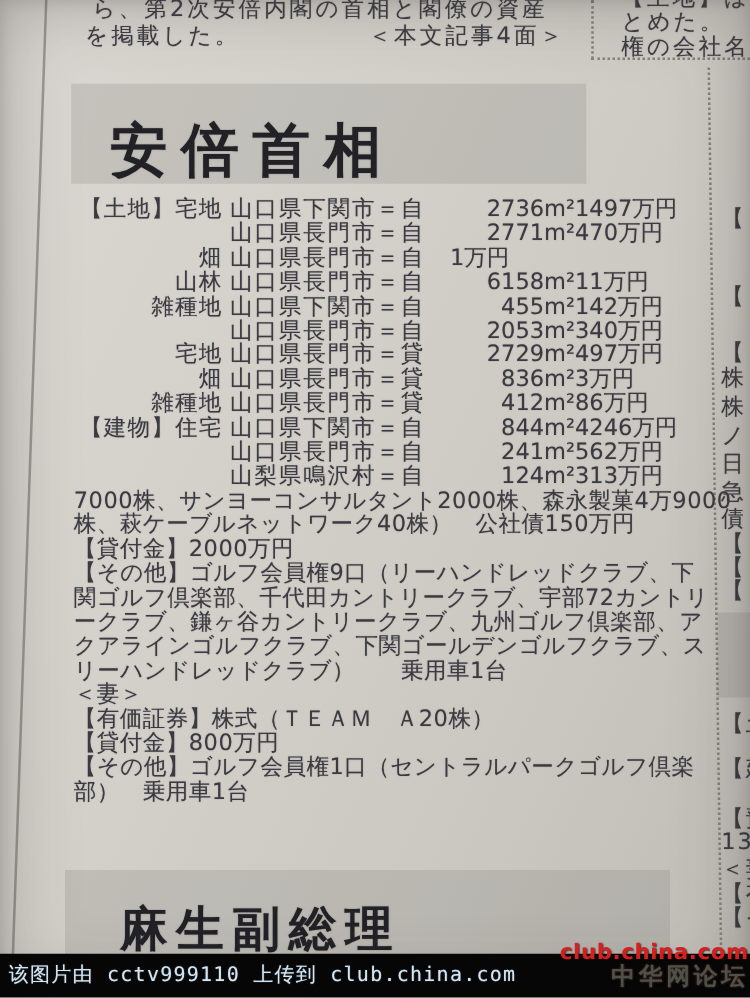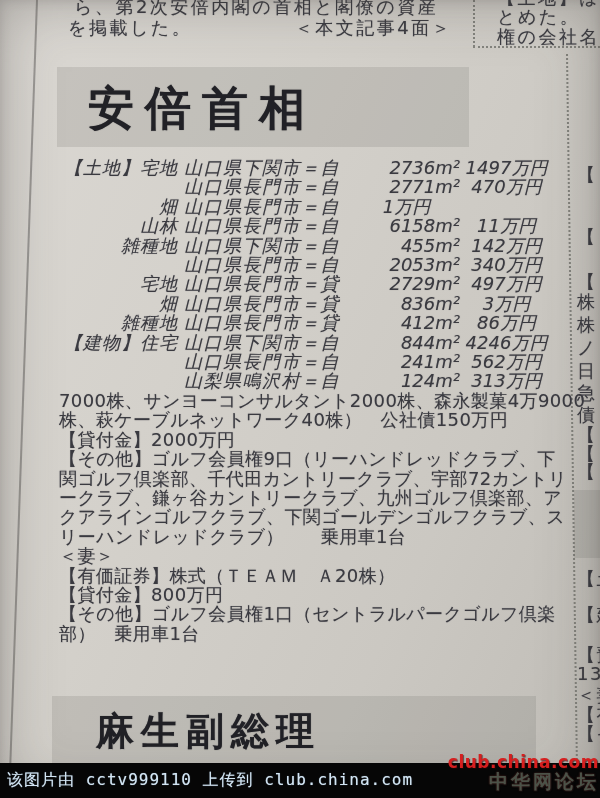--- a/index.html
+++ b/index.html
@@ -17,31 +17,31 @@
   .rule-main-v{position:absolute;left:566px;top:54px;height:714px;width:0;
          border-left:2px dotted #82827c;transform:rotate(-0.8deg);transform-origin:top left;}
   
   .band{position:absolute;background:rgba(108,106,99,.18);}
   .band-abe{left:57px;top:67px;width:412px;height:80px;}
   .band-aso{left:52px;top:696px;width:484px;height:70px;}
   .band-right{left:574px;top:490px;width:26px;height:68px;}
   
   .toplines{font-size:18px;letter-spacing:2.5px;color:#3c3c42;}
   
-  .headline{font-weight:bold;color:#212126;text-shadow:0 0 1px rgba(40,40,45,.6);}
+  .headline{font-weight:bold;color:#212126;text-shadow:0 0 1px rgba(40,40,45,.6);margin-top:12px;}
   .h-abe{left:88px;top:78px;font-size:46px;letter-spacing:11px;}
   .h-aso{left:96px;top:706px;font-size:38px;letter-spacing:7px;}
   
   .atable{position:absolute;left:60px;top:158px;width:494px;font-size:18px;line-height:19.4px;}
   .trow{display:flex;}
   .c-label{width:118px;text-align:right;letter-spacing:1px;}
   .c-loc{width:176px;margin-left:6px;letter-spacing:1.5px;}
   .c-area{width:100px;text-align:right;}
-  .c-val{width:93px;text-align:center;}
-  .trow span{text-shadow:0 0 1px rgba(70,70,80,.45);white-space:nowrap;font-style:italic;}
+  .c-val{width:93px;text-align:left;}
+  .trow span{text-shadow:0 0 1px rgba(70,70,80,.45);white-space:nowrap;}
   
   .abody{position:absolute;left:59px;top:391px;width:505px;font-size:18px;line-height:19.4px;}
   .bline{white-space:nowrap;text-shadow:0 0 1px rgba(70,70,80,.45);letter-spacing:0.4px;}
   
   .frag{position:absolute;left:577px;font-size:18px;letter-spacing:1.5px;white-space:nowrap;
         text-shadow:0 0 1px rgba(70,70,80,.45);}
   
   .footer-bar{position:absolute;left:0;right:0;bottom:0;height:35px;background:#060606;}
   .caption{position:absolute;left:7px;bottom:7px;font-size:16px;letter-spacing:1px;
         color:#d3e5f3;font-family:"DejaVu Sans Mono","DejaVu Sans",monospace;

